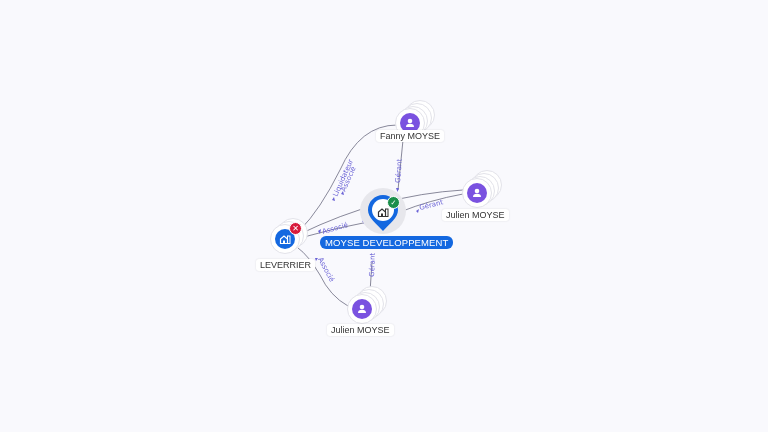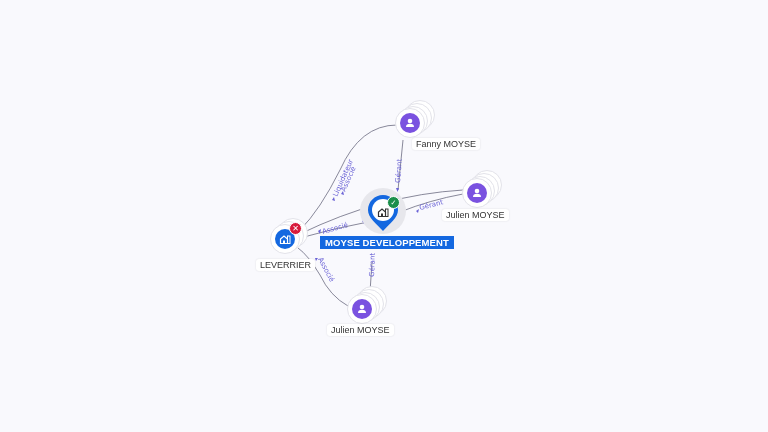--- a/index.html
+++ b/index.html
@@ -20,21 +20,21 @@
       background: #7a52e0; left: 5px; top: 5px;
       display: flex; align-items: center; justify-content: center;
     }
     .node-label {
       position: absolute; white-space: nowrap; font-size: 9px; color: #333;
       background: #fff; padding: 1px 4px; border-radius: 3px;
       box-shadow: 0 0 2px rgba(0,0,0,0.12);
     }
     .main-label {
       position: absolute; white-space: nowrap; font-size: 9.5px; color: #fff;
-      background: #1468e0; padding: 1px 5px; border-radius: 0; letter-spacing: 0.1px; font-weight: bold;
+      background: #1468e0; padding: 1px 5px; border-radius: 6px; letter-spacing: 0.1px;
     }
     .badge {
       position: absolute; width: 11px; height: 11px; border-radius: 50%;
       display: flex; align-items: center; justify-content: center; color: #fff;
       font-size: 8px; font-weight: bold; border: 1px solid #fff; box-sizing: content-box;
     }
   </style>
 </head>
 <body>
 
@@ -79,21 +79,21 @@
     <div class="ring" style="left:7px; top:-5px;"></div>
     <div class="ring" style="left:3px; top:-2px;"></div>
     <div class="ring" style="left:0; top:0;"></div>
     <div class="person-circle">
       <svg width="12" height="12" viewBox="0 0 12 12">
           <circle cx="6" cy="4" r="2.3" fill="#fff"></circle>
           <path d="M2 10 Q2 6.8 6 6.8 Q10 6.8 10 10 Z" fill="#fff"></path>
         </svg>
     </div>
   </div>
-  <div class="node-label" style="left:-19px; top:38px;margin-left:36px;">Fanny MOYSE</div>
+  <div class="node-label" style="left:-19px; top:30px;">Fanny MOYSE</div>
 </div>
 
 <div class="node" style="left:462px; top:170px;">
   <div class="person-stack" style="left:0; top:8px;">
     <div class="ring" style="left:10px; top:-8px;"></div>
     <div class="ring" style="left:7px; top:-5px;"></div>
     <div class="ring" style="left:3px; top:-2px;"></div>
     <div class="ring" style="left:0; top:0;"></div>
     <div class="person-circle">
       <svg width="12" height="12" viewBox="0 0 12 12">

